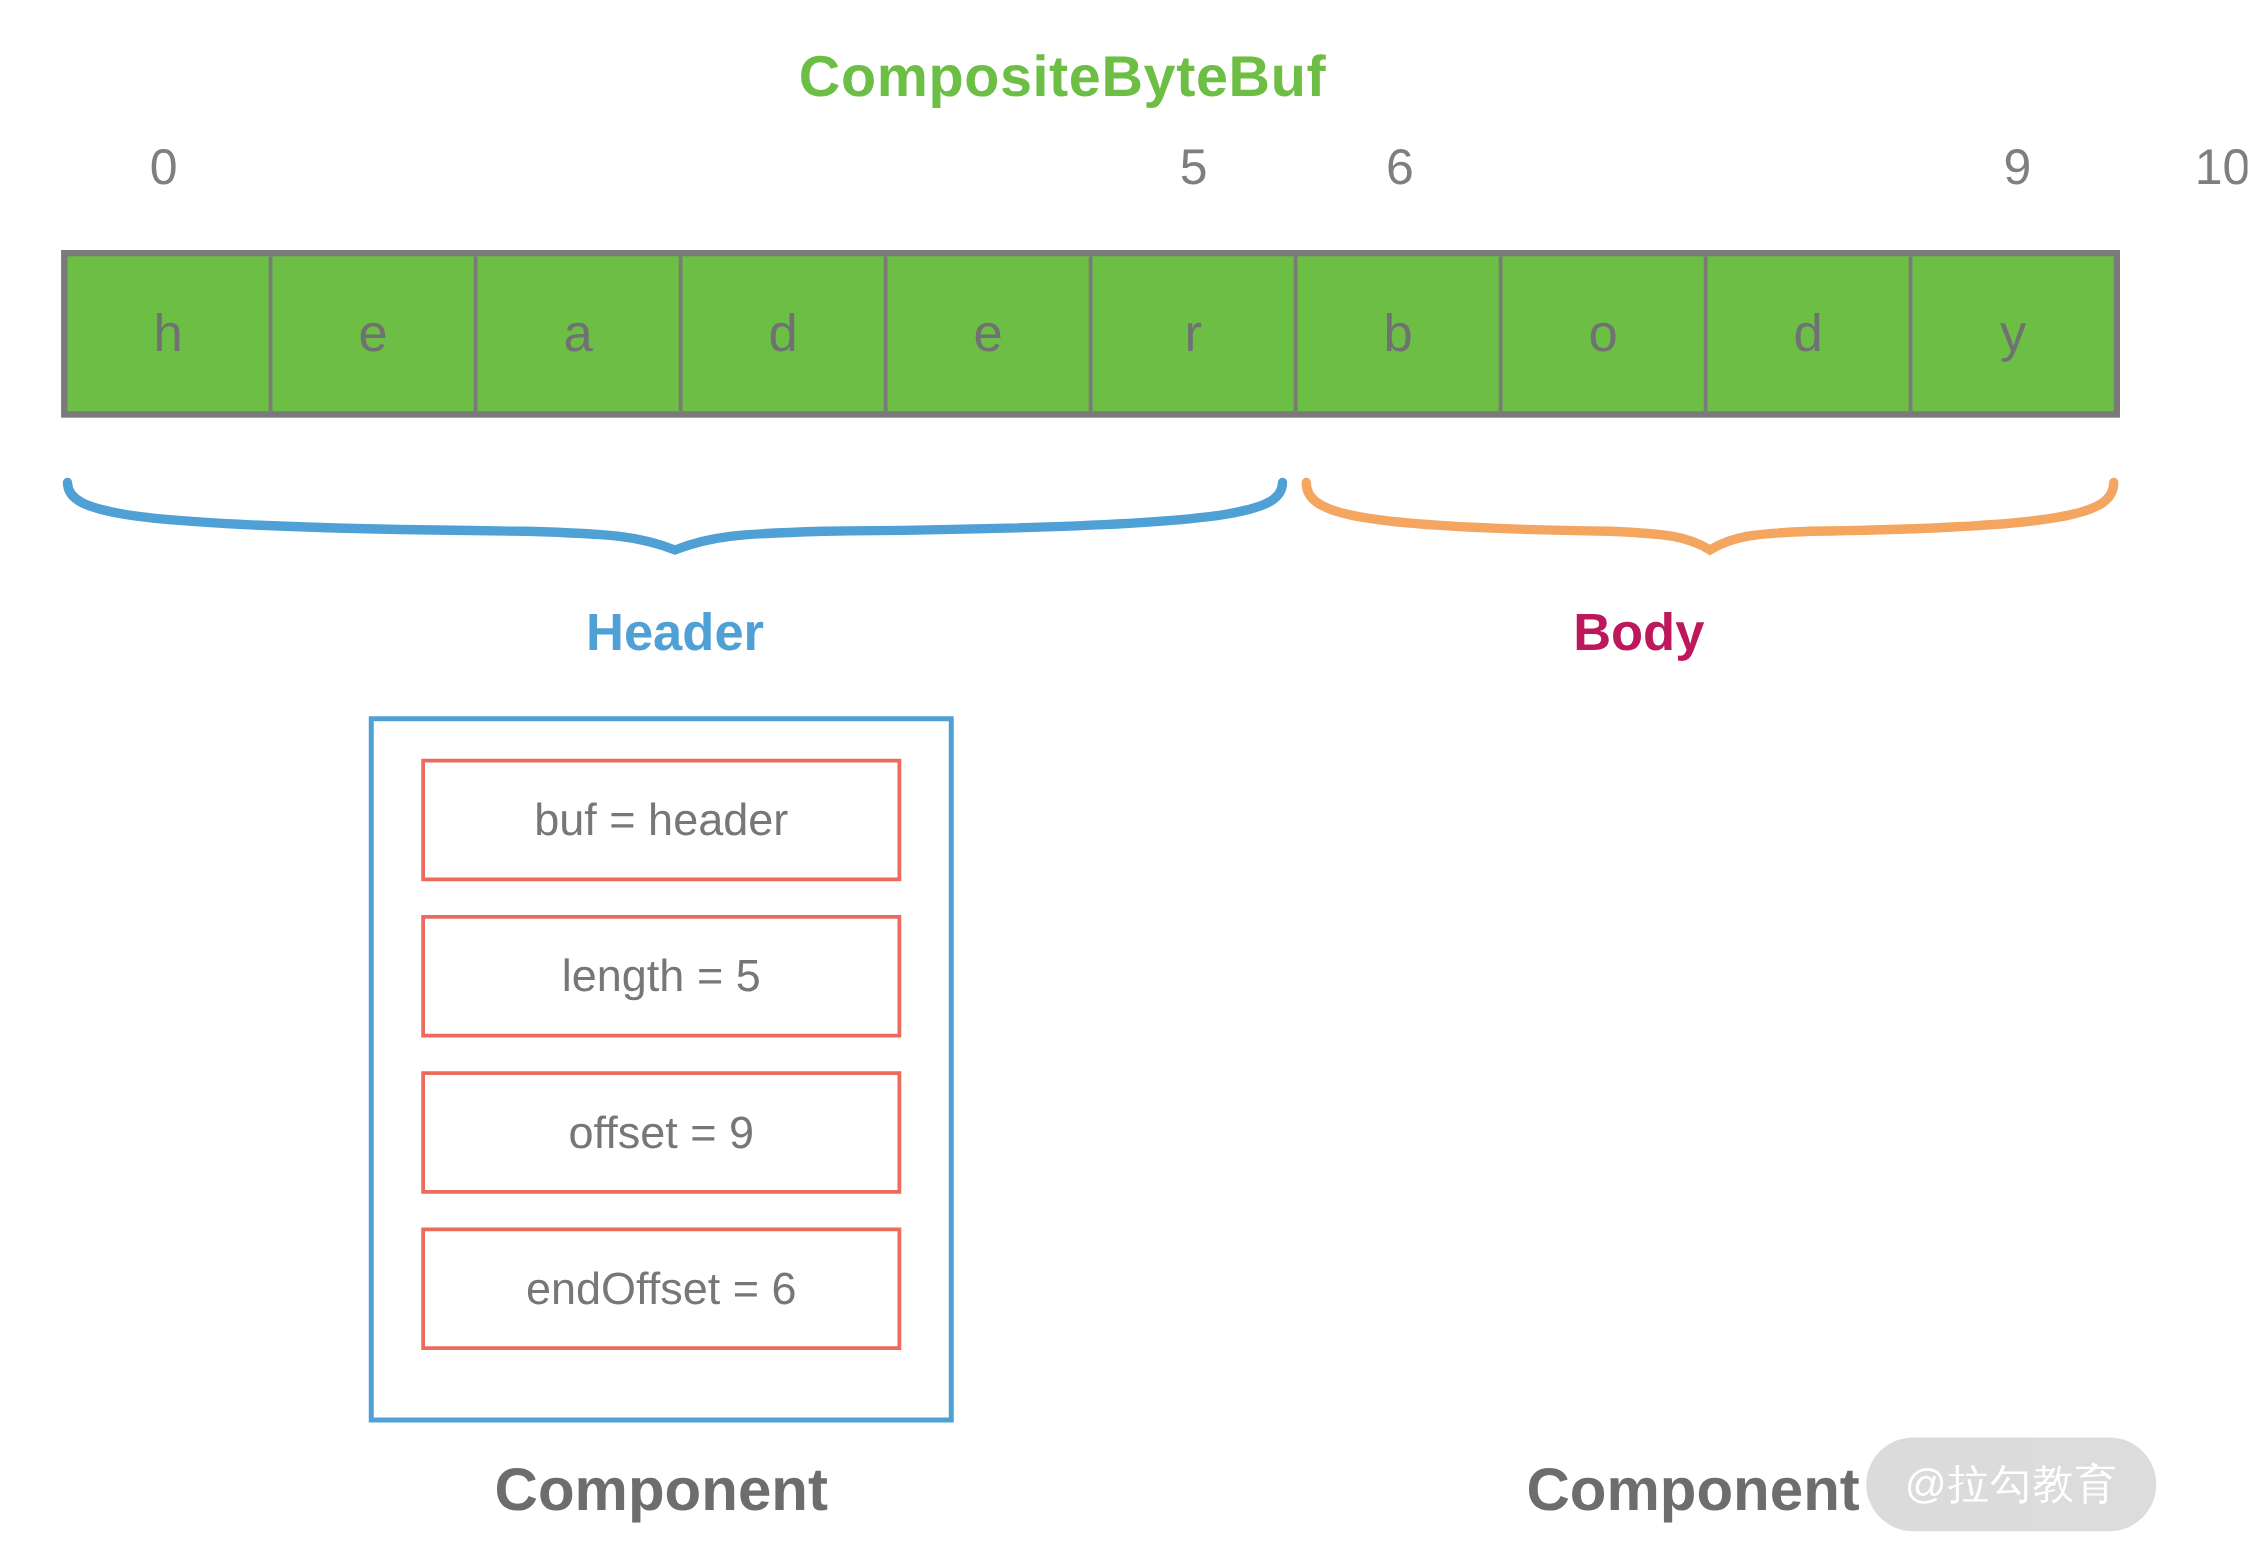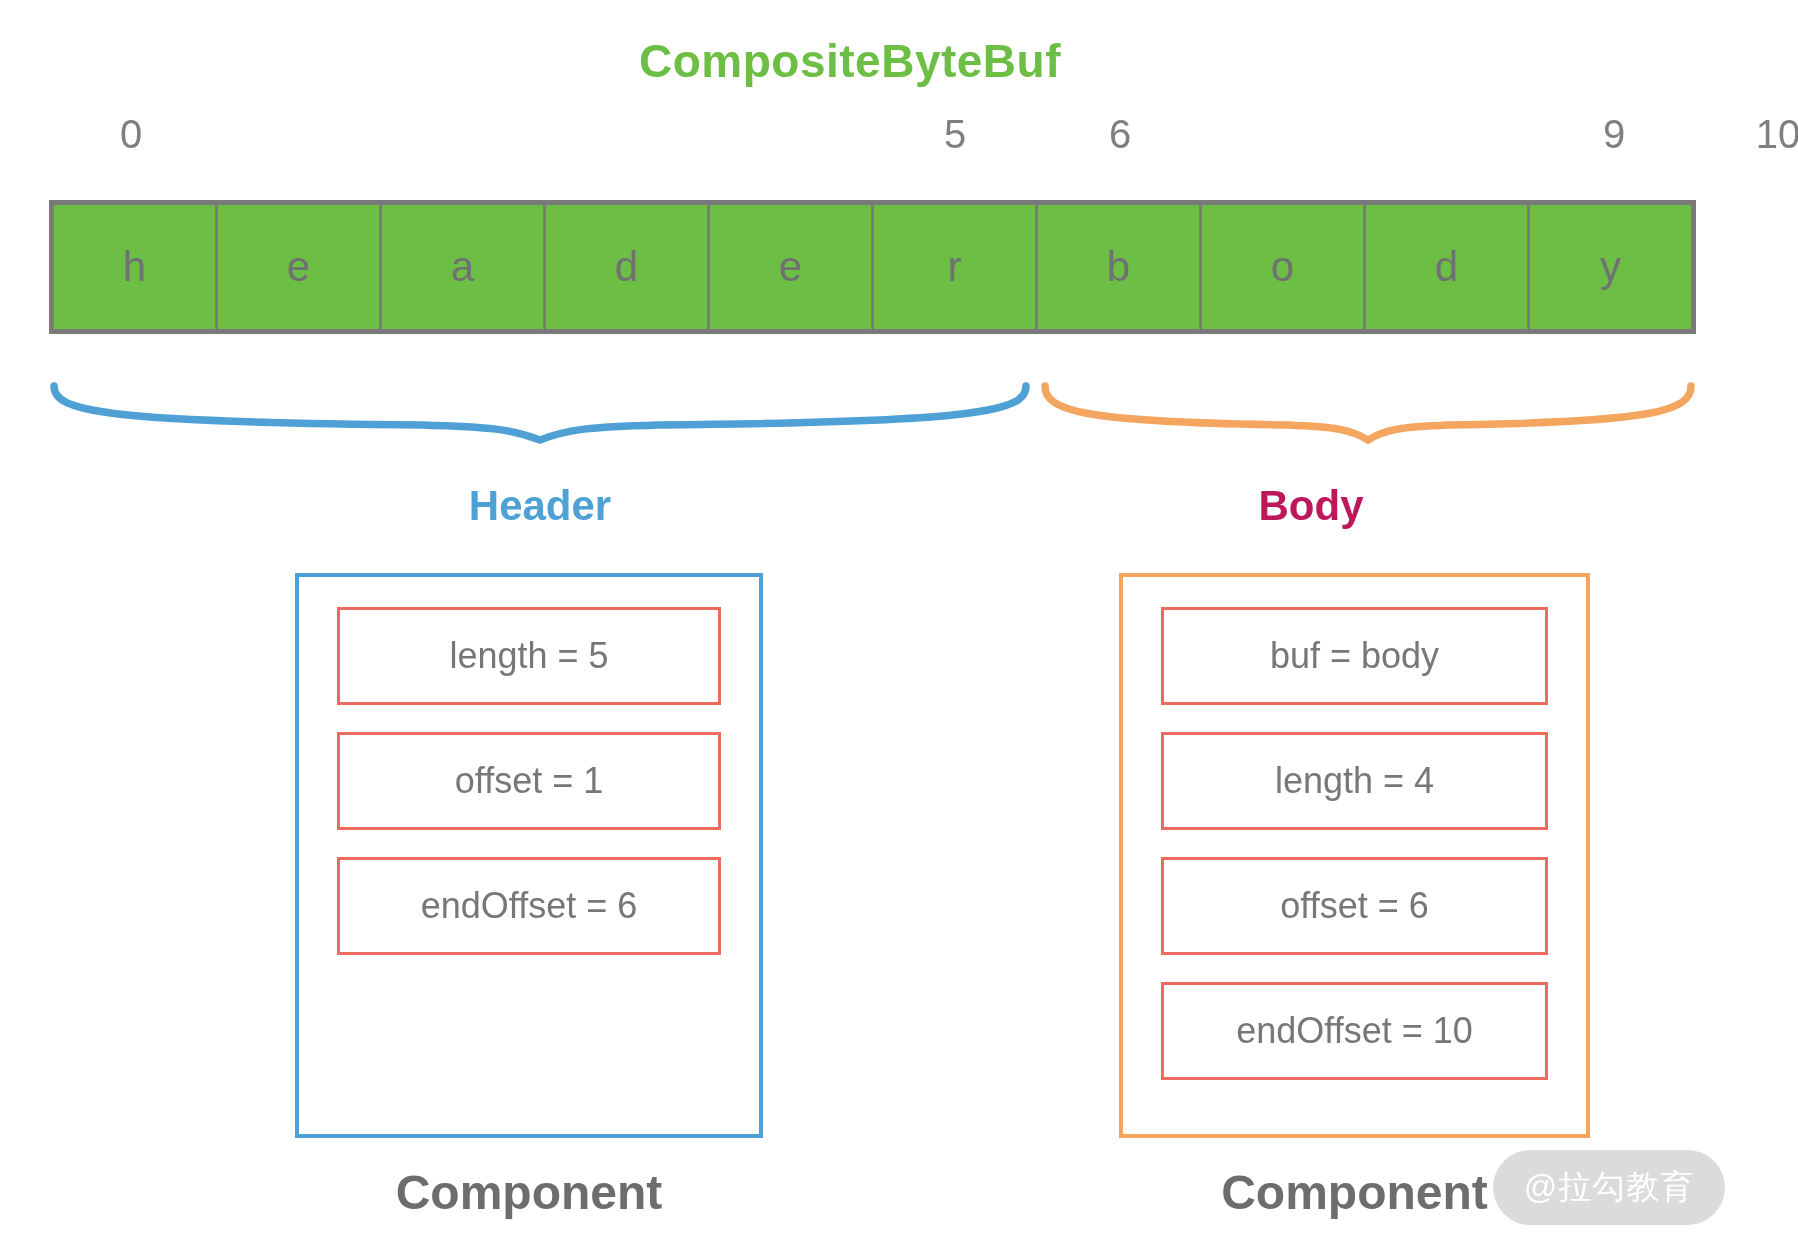--- a/index.html
+++ b/index.html
@@ -91,30 +91,25 @@
   <div class="brace brace-body">
     <svg viewBox="0 0 656 66" fill="none" xmlns="http://www.w3.org/2000/svg">
       <path d="M 5 7 C 5 32, 42 43, 248 46 C 294 48, 310 50, 328 61 C 346 50, 362 48, 408 46 C 614 43, 651 32, 651 7" stroke="#f4a55f" stroke-width="7.5" stroke-linecap="round" fill="none"></path>
     </svg>
   </div>
 
   <div class="region-label header">Header</div>
   <div class="region-label body">Body</div>
 
   <div class="component-box left">
+    <div class="field">buf = header</div>
     <div class="field">length = 5</div>
-    <div class="field">offset = 1</div>
+    <div class="field">offset = 9</div>
     <div class="field">endOffset = 6</div>
   </div>
 
-  <div class="component-box right">
-    <div class="field">buf = body</div>
-    <div class="field">length = 4</div>
-    <div class="field">offset = 6</div>
-    <div class="field">endOffset = 10</div>
-  </div>
 
   <div class="component-caption left">Component</div>
   <div class="component-caption right">Component</div>
 
   <div class="watermark">@拉勾教育</div>
 
 </div>
 
 </body></html>

